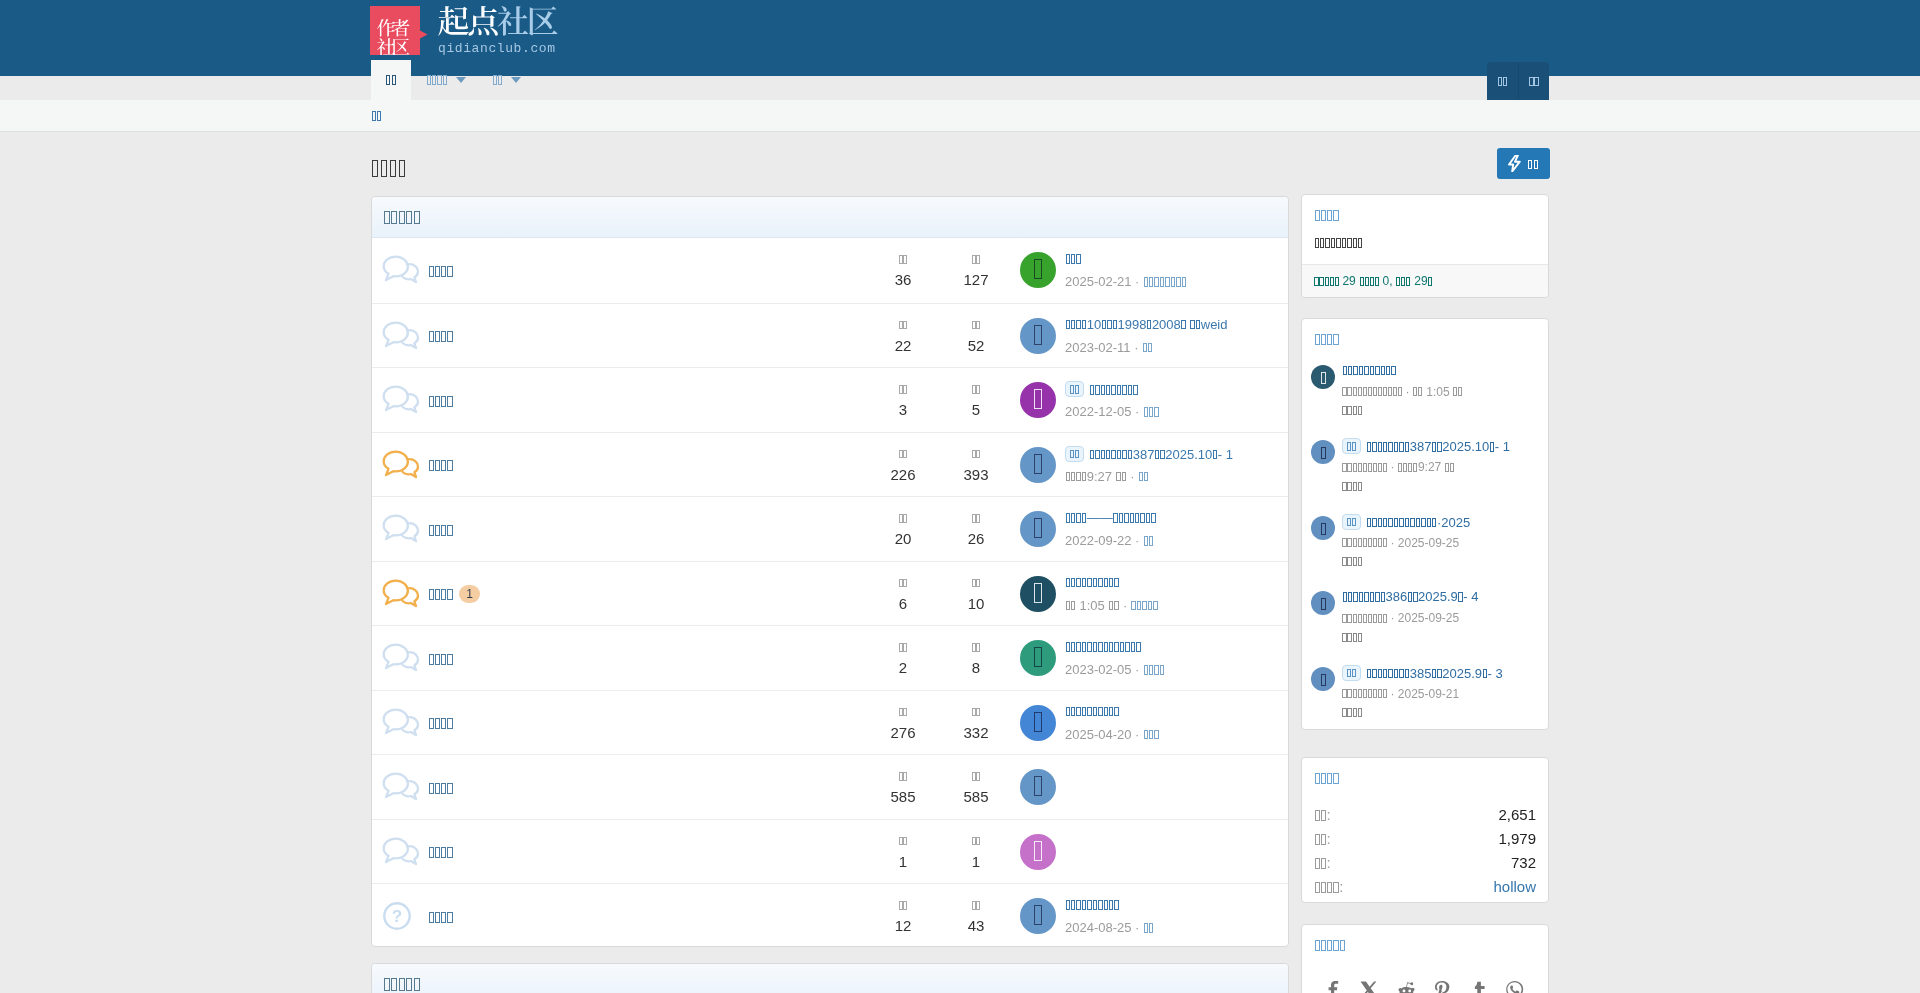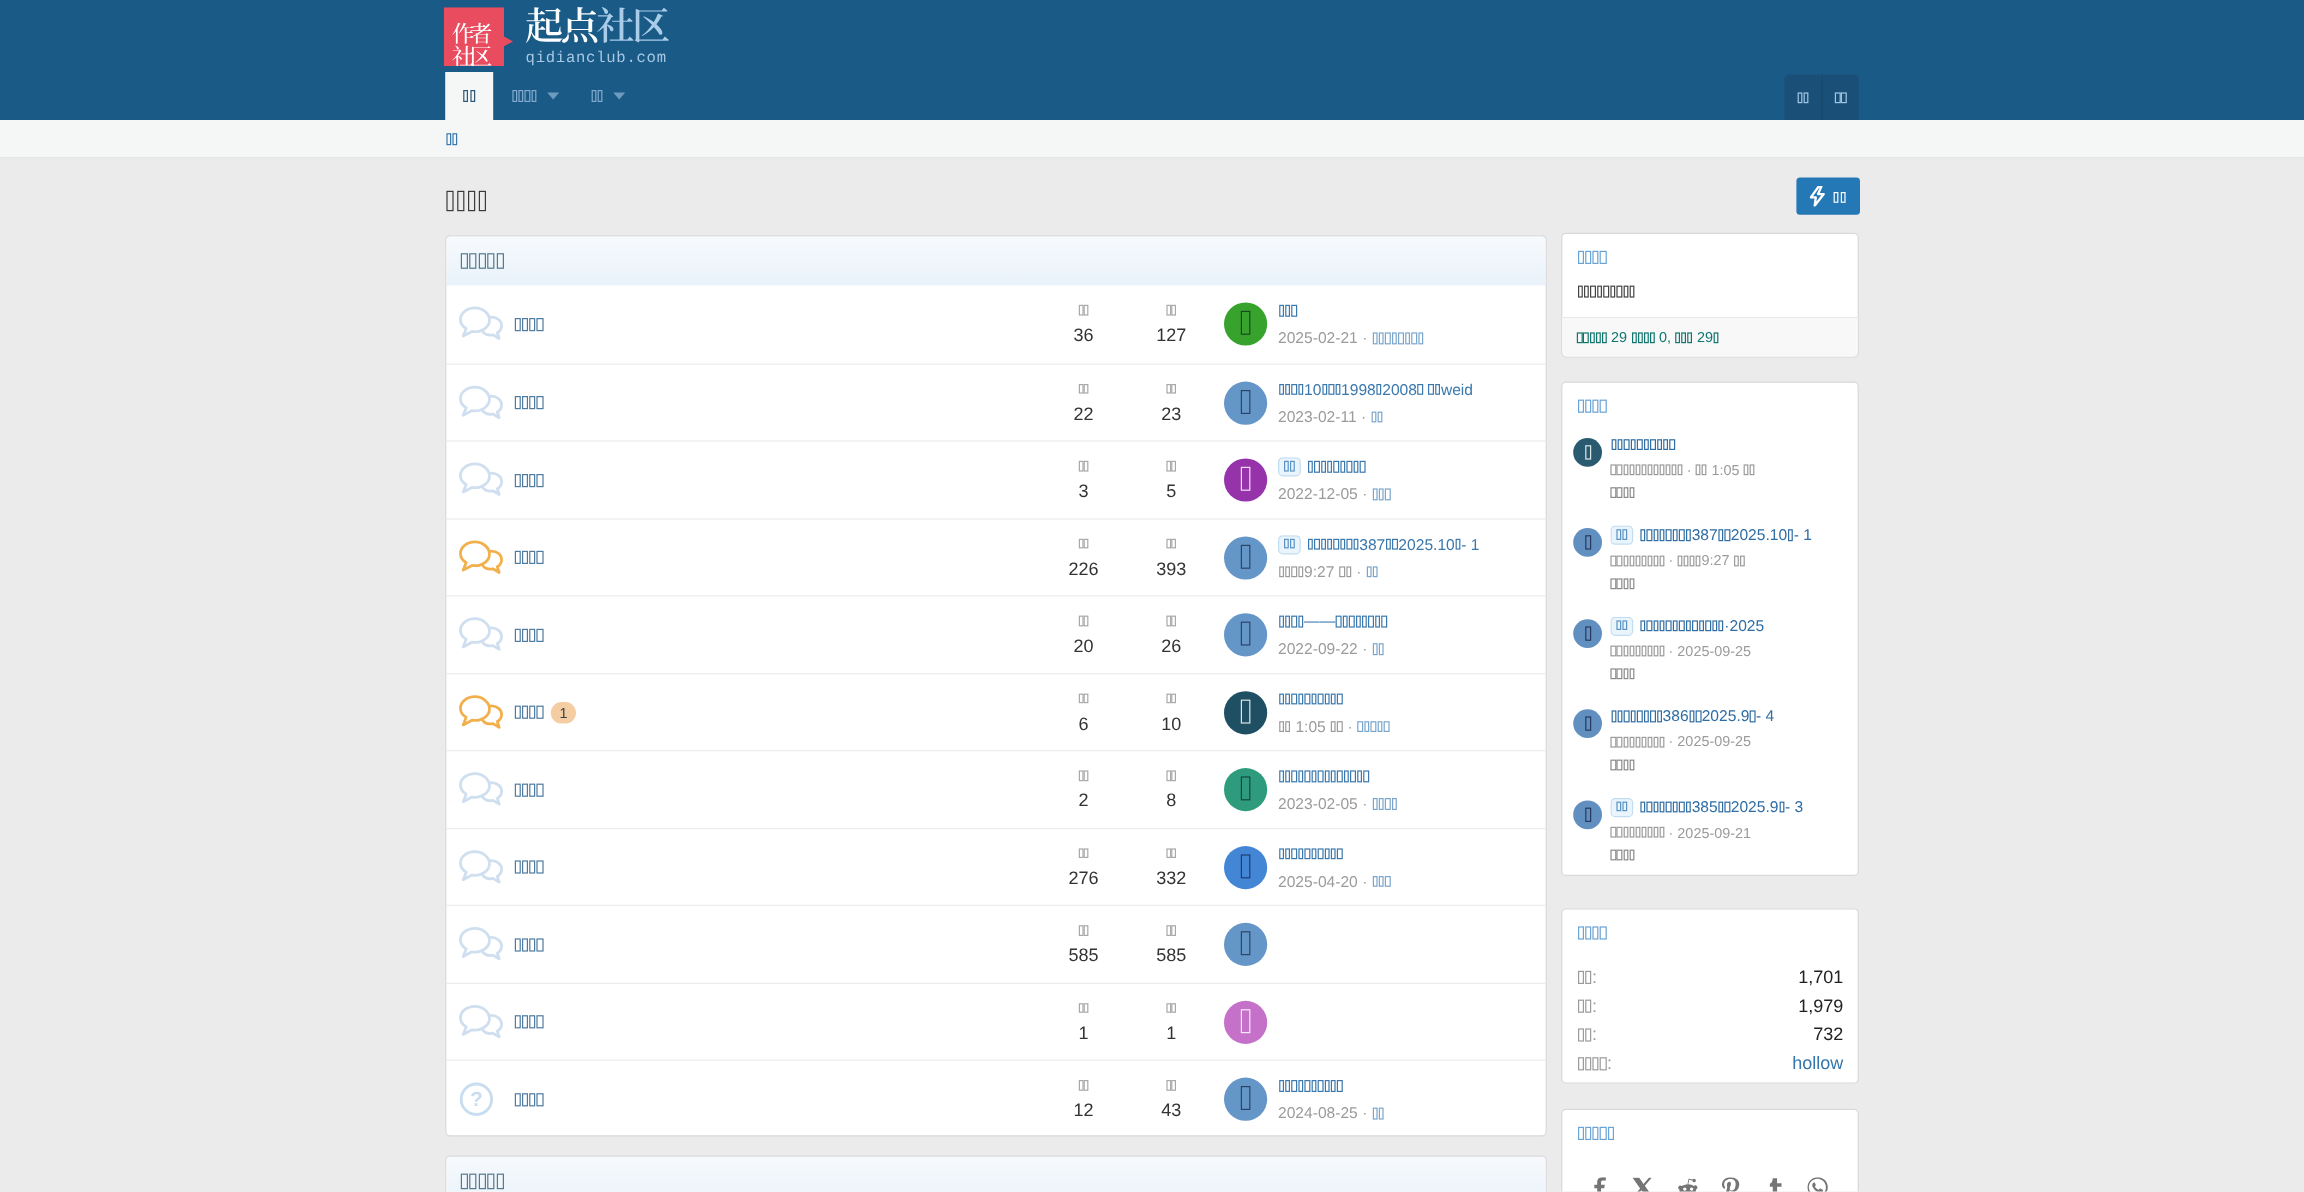--- a/index.html
+++ b/index.html
@@ -1,21 +1,21 @@
 <!DOCTYPE html>
 <html><head><meta charset="utf-8"><style>
 *{margin:0;padding:0;box-sizing:border-box}
 html,body{width:1920px;height:993px;overflow:hidden}
 body{background:#ebebeb;font-family:"Liberation Sans",sans-serif;position:relative}
 i{display:inline-block;width:.34em;height:.74em;border:1px solid currentColor;margin:0 .04em;vertical-align:-.05em}
 #h1t i{width:6px;height:17px;margin:0 1.45px;vertical-align:-2px}
 .av i{width:8px;height:20px;margin:0;vertical-align:0}
 .sav i{width:5px;height:12px;margin:0;vertical-align:-2px}
 .abs{position:absolute}
-#hdr{position:absolute;left:0;top:0;width:1920px;height:100px;background:#1a5a86}
+#hdr{position:absolute;left:0;top:0;width:1920px;height:76px;background:#1a5a86}
 #crumb{position:absolute;left:0;top:100px;width:1920px;height:32px;background:#f5f6f6;border-bottom:1px solid #e0e0e0}
 #crumb span{position:absolute;left:371px;top:8px;font-size:13px;color:#3b79ae}
 #tab-act{position:absolute;left:371px;top:60px;width:40px;height:40px;background:#f5f6f6;color:#2c5777;font-size:13px;text-align:center;line-height:40px}
 .nav{position:absolute;top:60px;height:40px;line-height:40px;font-size:13px;color:#81aacd}
 .car{display:inline-block;width:0;height:0;border-left:5px solid transparent;border-right:5px solid transparent;border-top:6px solid #6d9abf;vertical-align:1px;margin-left:8px}
 #lgtabs{position:absolute;left:1487px;top:62px;width:62px;height:38px;background:#1a5078;border-radius:4px 4px 0 0}
 #lgtabs div{position:absolute;top:0;width:31px;height:38px;line-height:38px;text-align:center;font-size:12px;color:#a3c6e3}
 #lgtabs div+div{border-left:1px solid #174a6e}
 #h1t{position:absolute;left:371px;top:153px;font-size:24px;color:#3a3a3a}
 #btn{position:absolute;left:1497px;top:148px;width:53px;height:31px;background:#2478b5;border-radius:3px;color:#fff}
@@ -109,21 +109,21 @@
 <div class="ric"><svg width="38" height="31" viewBox="0 0 38 31">
           <g fill="#fff" stroke="#cfdff0" stroke-width="2.3" stroke-linejoin="round">
             <path d="M27.5 9.2c4.7 0 8.5 3.2 8.5 7.2 0 2.5-1.4 4.6-3.6 5.9l1.6 4.8-5.2-3.1c-0.7 0.2-1.5 0.3-2.3 0.3-4.7 0-7.6-3.2-7.6-7.2s3.9-7.9 8.6-7.9z"></path>
             <path d="M13.8 1.6c-6.7 0-12.1 4.3-12.1 9.6 0 3.1 1.9 5.9 4.8 7.6l-2.5 6.3 7.3-3.9c0.8 0.1 1.6 0.2 2.5 0.2 6.7 0 12.1-4.3 12.1-9.6s-5.4-10.2-12.1-10.2z"></path>
           </g>
         </svg></div>
 <div class="rtt"><i></i><i></i><i></i><i></i></div>
 <div class="lab c1"><i></i><i></i></div>
       <div class="num c1">22</div>
 <div class="lab c2"><i></i><i></i></div>
-      <div class="num c2">23</div>
+      <div class="num c2">52</div>
 <div class="av" style="background:#6596c8;color:rgba(0,0,30,.55)"><i></i></div>
 <div class="lp">
         <div class="l1"><i></i><i></i><i></i><i></i>10<i></i><i></i><i></i>1998<i></i>2008<i></i> <i></i><i></i>weid</div>
         <div class="l2">2023-02-11 · <a><i></i><i></i></a></div>
       </div>
 </div>
 <div class="row bt" style="top:170.0px">
 <div class="ric"><svg width="38" height="31" viewBox="0 0 38 31">
           <g fill="#fff" stroke="#cfdff0" stroke-width="2.3" stroke-linejoin="round">
             <path d="M27.5 9.2c4.7 0 8.5 3.2 8.5 7.2 0 2.5-1.4 4.6-3.6 5.9l1.6 4.8-5.2-3.1c-0.7 0.2-1.5 0.3-2.3 0.3-4.7 0-7.6-3.2-7.6-7.2s3.9-7.9 8.6-7.9z"></path>
@@ -323,21 +323,21 @@
 <div class="sav" style="background:#608fc0;color:rgba(0,0,30,.6)"><i></i></div>
 <div class="sbody">
         <div class="st1"><span class="pill"><i></i><i></i></span><i></i><i></i><i></i><i></i><i></i><i></i><i></i><i></i>385<i></i><i></i>2025.9<i></i>- 3</div>
         <div class="st2"><i></i><i></i><i></i><i></i><i></i><i></i><i></i><i></i><i></i> · 2025-09-21</div>
         <div class="st3"><i></i><i></i><i></i><i></i></div>
       </div>
 </div>
 </div>
 <div class="card" style="top:757px;height:146px">
 <div class="chead"><i></i><i></i><i></i><i></i></div>
-<div class="srow" style="top:48px"><i></i><i></i>:<b>1,701</b></div>
+<div class="srow" style="top:48px"><i></i><i></i>:<b>2,651</b></div>
 <div class="srow" style="top:72px"><i></i><i></i>:<b>1,979</b></div>
 <div class="srow" style="top:96px"><i></i><i></i>:<b>732</b></div>
 <div class="srow" style="top:120px"><i></i><i></i><i></i><i></i>:<a>hollow</a></div>
 </div>
 <div class="card" style="top:924px;height:120px">
 <div class="chead"><i></i><i></i><i></i><i></i><i></i></div>
 <svg class="abs" style="left:22px;top:56px" width="18" height="18" viewBox="0 0 18 18" fill="#757575">
       <path d="M11.6 2.7h2.6V0h-3.1C7.9 0 7 2.4 7 4v2.2H4.6v3H7V17h3.2V9.2h2.7l.4-3H10.2V4.3c0-.9.5-1.6 1.4-1.6z"></path>
     </svg>
 <svg class="abs" style="left:58.3px;top:56px" width="18" height="18" viewBox="0 0 18 18" fill="#757575">

